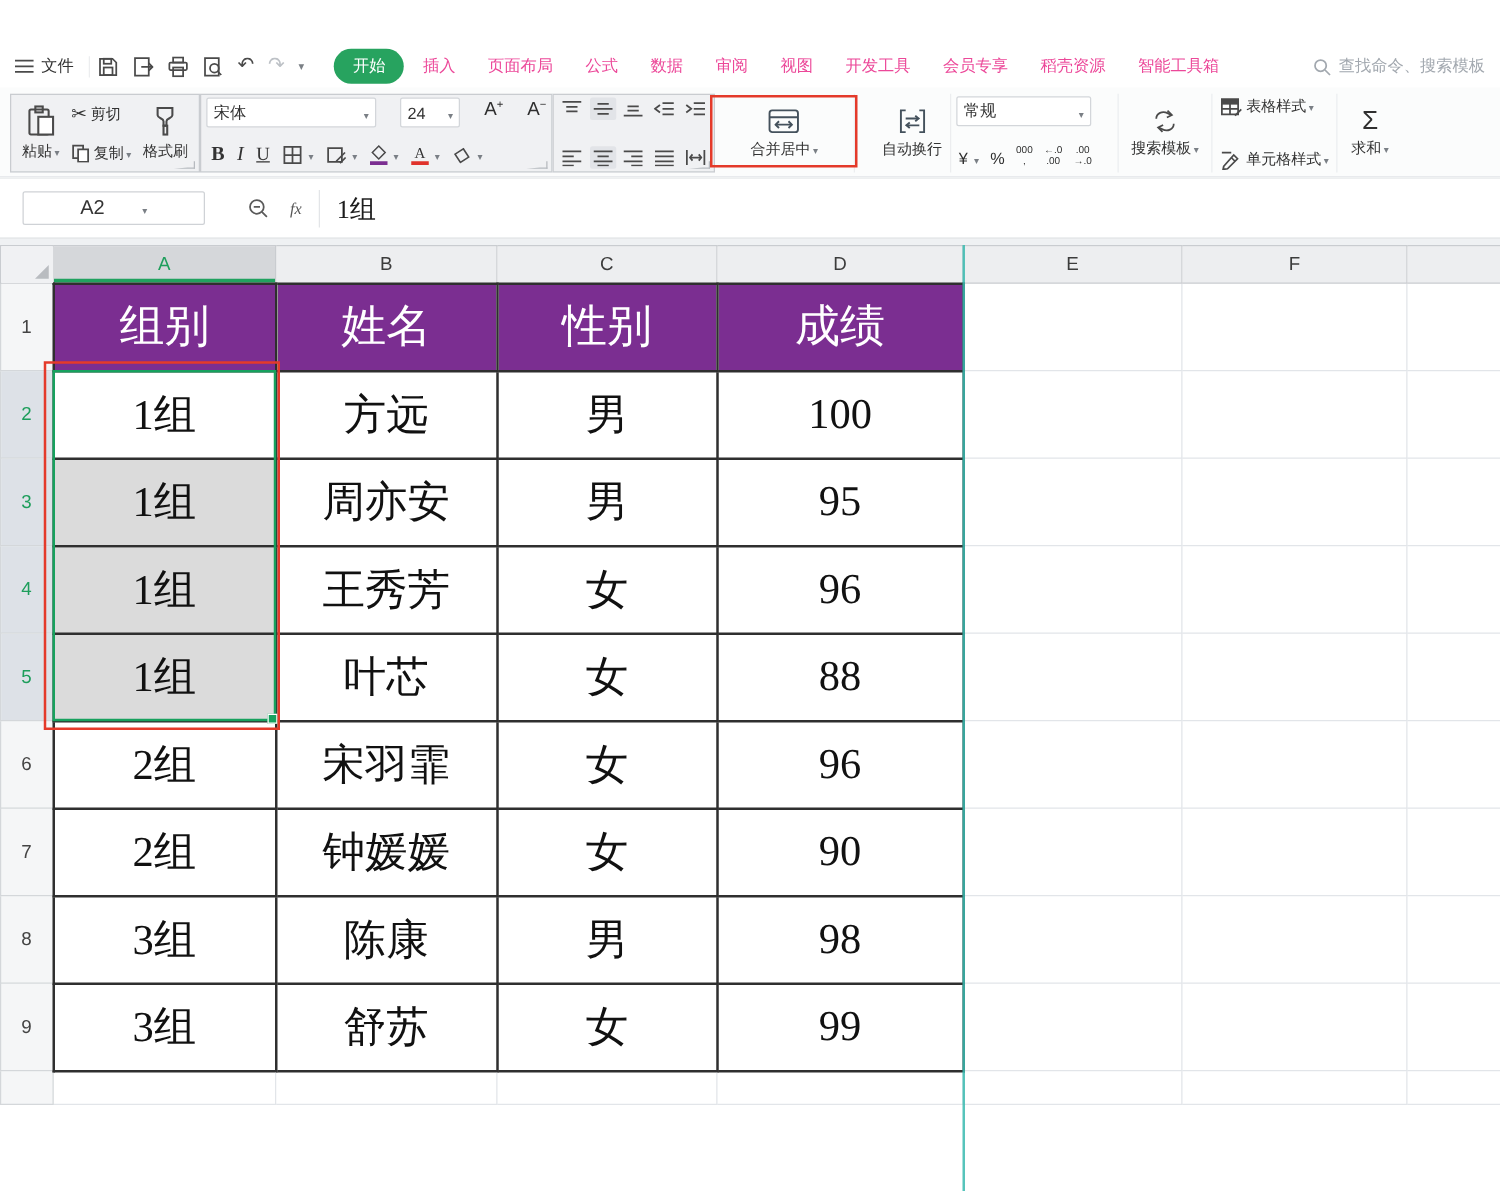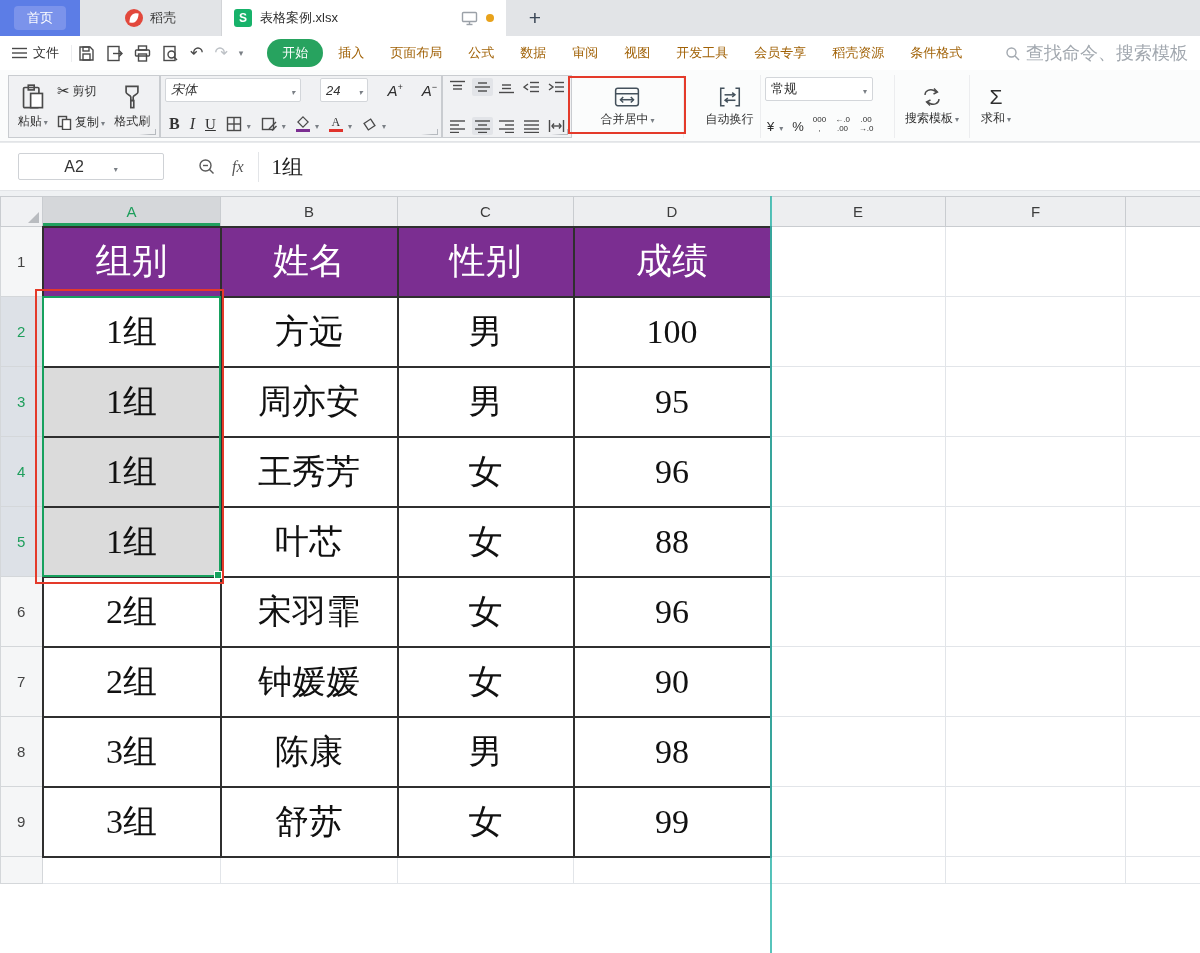--- a/index.html
+++ b/index.html
@@ -29,41 +29,41 @@
   
   .menubar { position:absolute; left:0; top:36px; width:1200px; height:34px; background:#fff;
              display:flex; align-items:center; font-size:13px; padding:0 12px; }
   .file-entry { display:flex; align-items:center; gap:6px; padding-right:12px; }
   .qicons { display:flex; align-items:center; gap:11px; padding:0 14px 0 6px;
             border-left:1px solid #ECEDEF; color:#4a4a4a; }
   .qicons svg { display:block; }
   .redo-dis { color:#BDC1C6; }
   .qi-txt { font-size:16px; line-height:1; }
   .menu-items { display:flex; align-items:center; gap:4px; margin-left:10px; }
-  .mi { padding:5px 11px; color:#a16207; white-space:nowrap; }
+  .mi { padding:5px 11px; color:#ec4899; white-space:nowrap; }
   .mi.active { background:#27A35F; color:#fff; border-radius:14px; padding:5px 15px; }
-  .msearch { margin-left:auto; display:flex; align-items:center; gap:6px; color:#A2A8AF; font-size:18px; }
+  .msearch { margin-left:auto; display:flex; align-items:center; gap:6px; color:#A2A8AF; font-size:13px; }
 
   
   .ribbon { position:absolute; left:0; top:70px; width:1200px; height:72px; background:#FBFCFC;
             border-bottom:1px solid #E2E4E7; display:flex; align-items:stretch; padding:5px 0 3px 8px; }
   .grp { position:relative; border-right:1px solid #ECEDEF; display:flex; flex-direction:column;
          justify-content:space-between; padding:2px 4px; }
   .grp.corner::after { content:""; position:absolute; right:3px; bottom:2px; width:5px; height:5px;
          border-right:1px solid #B6BABF; border-bottom:1px solid #B6BABF; }
   .lab { font-size:12px; color:#333; white-space:nowrap; }
   .dd::after { content:"▾"; font-size:8px; color:#7a7f85; margin-left:2px; }
   .icbtn { display:flex; align-items:center; gap:3px; }
 
   .g-clip { width:152px; flex-direction:row; justify-content:space-around; align-items:center; }
   .vstack { display:flex; flex-direction:column; align-items:center; gap:3px; }
   .hrows { display:flex; flex-direction:column; justify-content:space-between; height:100%; padding:4px 0; }
 
   .g-font { width:282px; }
-  .frow1 { display:flex; align-items:center; gap:19px;font-style:italic; }
+  .frow1 { display:flex; align-items:flex-start; gap:19px; }
   .selbox { border:1px solid #D3D6DA; border-radius:2px; background:#fff; height:24px;
             display:flex; align-items:center; justify-content:space-between; padding:0 5px; font-size:13px; }
   .fname { width:148px; }
   .fsize { width:52px; }
   .bigA { font-size:15px; color:#2f2f2f; }
   .supa { font-size:9px; vertical-align:super; }
   .frow2 { display:flex; align-items:center; gap:10px; padding:0 2px 2px 4px; }
   .bB { font-weight:bold; font-size:16px; font-family:"Liberation Serif",serif; }
   .bI { font-style:italic; font-size:16px; font-family:"Liberation Serif",serif; }
   .bU { text-decoration:underline; font-size:15px; font-family:"Liberation Serif",serif; }
@@ -92,21 +92,21 @@
 
   
   .fbar { position:absolute; left:0; top:142px; width:1200px; height:48px; background:#fff;
           border-top:1px solid #E8EAEC; display:flex; align-items:center; }
   .band { position:absolute; left:0; top:190px; width:1200px; height:6px; background:#EFF1F3;
           border-top:1px solid #E3E5E8; }
   .namebox { width:146px; height:27px; margin-left:18px; border:1px solid #CFD2D6; border-radius:2px;
              background:#fff; display:flex; align-items:center; justify-content:center; gap:28px;
              font-size:16px; font-family:Liberation Sans, sans-serif; color:#333; }
   .fbicons { display:flex; align-items:center; gap:16px; margin-left:34px; color:#555; }
-  .fx { font-style:italic; font-family:"Liberation Serif",serif; font-size:16px; color:#555; }
+  .fx { font-style:italic; font-family:"Liberation Serif",serif; font-size:13px; color:#555; }
   .fdivider { width:1px; height:30px; background:#E3E5E8; margin-left:14px; }
   .fcontent { margin-left:13px; font-family:"Liberation Serif","DejaVu Serif",serif; font-size:21px; color:#1c1c1c; }
 
   
   .gridwrap { position:absolute; left:0; top:196px; width:1200px; height:757px; overflow:hidden; }
   table.sheet { border-collapse:collapse; table-layout:fixed; width:1200px; }
   .hrow { height:30px; }
   .r { height:70px; }
   .rs { height:27px; }
   td { overflow:hidden; }
@@ -137,40 +137,20 @@
                background:#3ABAAF; opacity:.85; pointer-events:none; }
 
   svg.ic { stroke:#4a4a4a; fill:none; stroke-width:1.4; }
   svg.ic-b { stroke:#44515c; fill:none; stroke-width:1.4; }
 </style>
 </head>
 <body>
 
 <div class="page">
 
-  <div class="tabbar">
-    <div class="home-tab">
-      <span class="home-pill">首页</span>
-    </div>
-    <div class="docer-tab">
-      <span class="docer-badge"></span>
-      <span>稻壳</span>
-    </div>
-    <div class="doc-tab">
-      <span class="s-badge">S</span>
-      <span class="doc-title">表格案例.xlsx</span>
-      <svg class="ic" width="17" height="15" viewBox="0 0 17 15" style="stroke:#9BA1A8">
-        <rect x="1.5" y="1.5" width="14" height="9" rx="1"></rect>
-          <line x1="8.5" y1="10.5" x2="8.5" y2="13"></line>
-          <line x1="5.5" y1="13.5" x2="11.5" y2="13.5"></line>
-      </svg>
-      <span class="dot"></span>
-    </div>
-    <div class="newtab">+</div>
-  </div>
 
   <div class="menubar">
     <div class="file-entry">
       <svg class="ic" width="15" height="12" viewBox="0 0 15 12">
         <line x1="0" y1="1.5" x2="15" y2="1.5"></line>
           <line x1="0" y1="6" x2="15" y2="6"></line>
           <line x1="0" y1="10.5" x2="15" y2="10.5"></line>
       </svg>
       <span>文件</span>
     </div>
@@ -203,21 +183,21 @@
       <span class="mi active">开始</span>
       <span class="mi">插入</span>
       <span class="mi">页面布局</span>
       <span class="mi">公式</span>
       <span class="mi">数据</span>
       <span class="mi">审阅</span>
       <span class="mi">视图</span>
       <span class="mi">开发工具</span>
       <span class="mi">会员专享</span>
       <span class="mi">稻壳资源</span>
-      <span class="mi">条件格式</span>
+      <span class="mi">智能工具箱</span>
     </div>
     <div class="msearch">
       <svg class="ic" width="15" height="15" viewBox="0 0 15 15" style="stroke:#A2A8AF">
         <circle cx="6.5" cy="6.5" r="4.5"></circle>
           <line x1="10" y1="10" x2="14" y2="14"></line>
       </svg>
       <span>查找命令、搜索模板</span>
     </div>
   </div>
 
@@ -447,20 +427,40 @@
           <path d="M4 8 C4 3.5 9 1.5 13 3.5 L16 5"></path>
             <path d="M13 1.5 L16.5 5 L12.5 7"></path>
           <path d="M18 12 C18 16.5 13 18.5 9 16.5 L6 15"></path>
             <path d="M9 18.5 L5.5 15 L9.5 13"></path>
         </svg>
         <span class="lab dd">搜索模板</span>
       </div>
     </div>
 
 
+    <div class="grp g-styles">
+      <div class="icbtn">
+        <svg class="ic" width="18" height="16" viewBox="0 0 18 16">
+          <rect x="1.5" y="1.5" width="13" height="12"></rect>
+            <rect x="1.5" y="1.5" width="13" height="3.5" style="fill:#4a4a4a"></rect>
+          <line x1="1.5" y1="9" x2="14.5" y2="9"></line>
+            <line x1="8" y1="5" x2="8" y2="13.5"></line>
+            <line x1="12" y1="14.5" x2="17" y2="9.5"></line>
+        </svg>
+        <span class="lab dd">表格样式</span>
+      </div>
+      <div class="icbtn">
+        <svg class="ic" width="18" height="16" viewBox="0 0 18 16">
+          <path d="M3 13 L11 4 L14 7 L6 15 L2.5 15.5 Z"></path>
+            <line x1="9" y1="6" x2="12" y2="9"></line>
+            <line x1="1.5" y1="2" x2="9" y2="2"></line>
+        </svg>
+        <span class="lab dd">单元格样式</span>
+      </div>
+    </div>
 
     <div class="grp g-sum">
       <div class="vstack" style="margin:auto">
         <span class="sum-glyph">Σ</span>
         <span class="lab dd">求和</span>
       </div>
     </div>
   </div>
 
   <div class="fbar">

